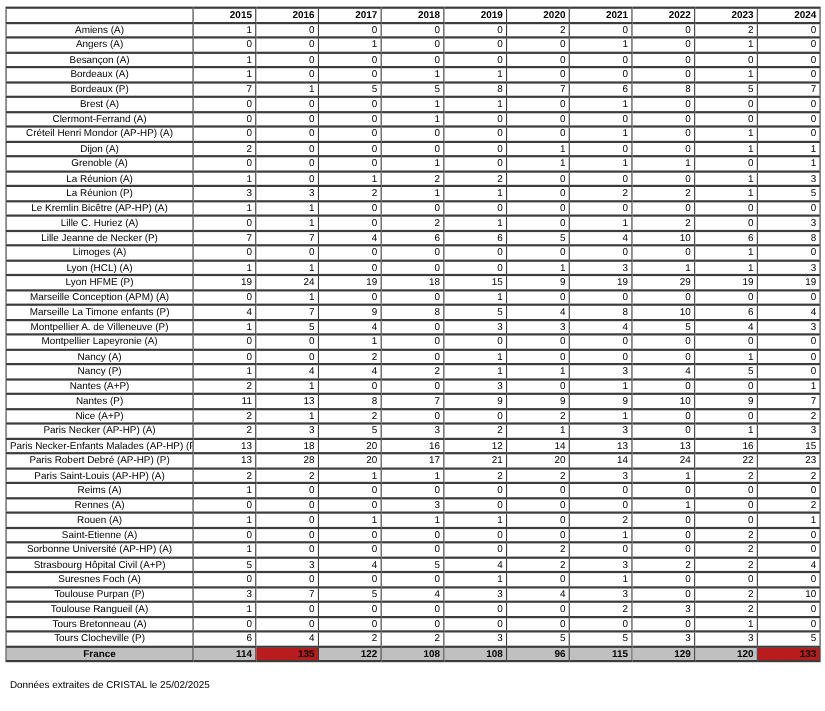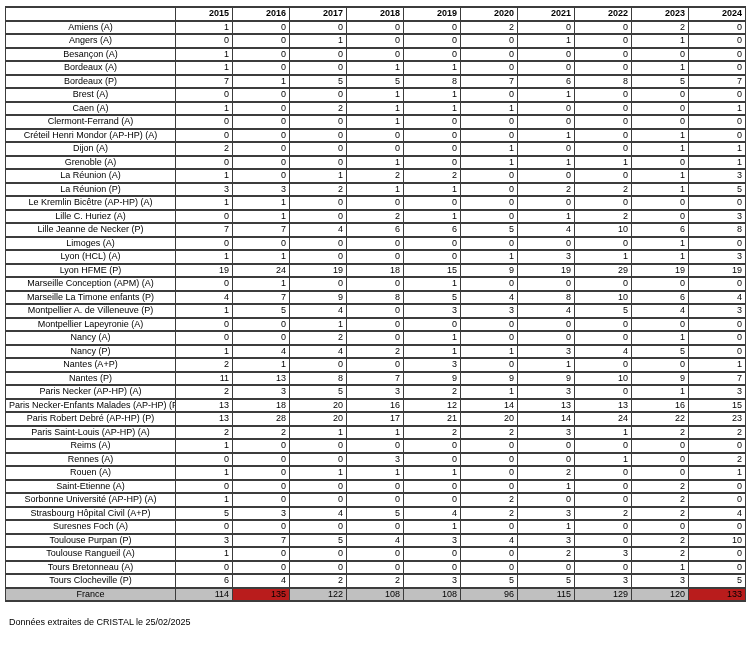--- a/index.html
+++ b/index.html
@@ -41,21 +41,21 @@
     text-align: right;
     font-weight: bold;
   }
   table.data-table td.label-cell {
     text-align: center;
   }
   table.data-table td.num-cell {
     text-align: right;
   }
   table.data-table tr.total-row td {
-    font-weight: normal;
+    font-weight: bold;
     margin-top: 24px;
   }
   .footnote {
     font-size: 9px;
     color: #000000;
     margin: 15px 0 0 4px;
   }
 </style>
 </head>
 <body>
@@ -163,33 +163,20 @@
           <td class="num-cell">0</td>
           <td class="num-cell">1</td>
           <td class="num-cell">1</td>
           <td class="num-cell">0</td>
           <td class="num-cell">1</td>
           <td class="num-cell">0</td>
           <td class="num-cell">0</td>
           <td class="num-cell">0</td>
         </tr>
         <tr>
-          <td class="label-cell">Caen (A)</td>
-          <td class="num-cell">1</td>
-          <td class="num-cell">0</td>
-          <td class="num-cell">2</td>
-          <td class="num-cell">1</td>
-          <td class="num-cell">1</td>
-          <td class="num-cell">1</td>
-          <td class="num-cell">0</td>
-          <td class="num-cell">0</td>
-          <td class="num-cell">0</td>
-          <td class="num-cell">1</td>
-        </tr>
-        <tr>
           <td class="label-cell">Clermont-Ferrand (A)</td>
           <td class="num-cell">0</td>
           <td class="num-cell">0</td>
           <td class="num-cell">0</td>
           <td class="num-cell">1</td>
           <td class="num-cell">0</td>
           <td class="num-cell">0</td>
           <td class="num-cell">0</td>
           <td class="num-cell">0</td>
           <td class="num-cell">0</td>
@@ -434,20 +421,33 @@
           <td class="num-cell">11</td>
           <td class="num-cell">13</td>
           <td class="num-cell">8</td>
           <td class="num-cell">7</td>
           <td class="num-cell">9</td>
           <td class="num-cell">9</td>
           <td class="num-cell">9</td>
           <td class="num-cell">10</td>
           <td class="num-cell">9</td>
           <td class="num-cell">7</td>
+        </tr>
+        <tr>
+          <td class="label-cell">Nice (A+P)</td>
+          <td class="num-cell">2</td>
+          <td class="num-cell">1</td>
+          <td class="num-cell">2</td>
+          <td class="num-cell">0</td>
+          <td class="num-cell">0</td>
+          <td class="num-cell">2</td>
+          <td class="num-cell">1</td>
+          <td class="num-cell">0</td>
+          <td class="num-cell">0</td>
+          <td class="num-cell">2</td>
         </tr>
         <tr>
           <td class="label-cell">Paris Necker (AP-HP) (A)</td>
           <td class="num-cell">2</td>
           <td class="num-cell">3</td>
           <td class="num-cell">5</td>
           <td class="num-cell">3</td>
           <td class="num-cell">2</td>
           <td class="num-cell">1</td>
           <td class="num-cell">3</td>

